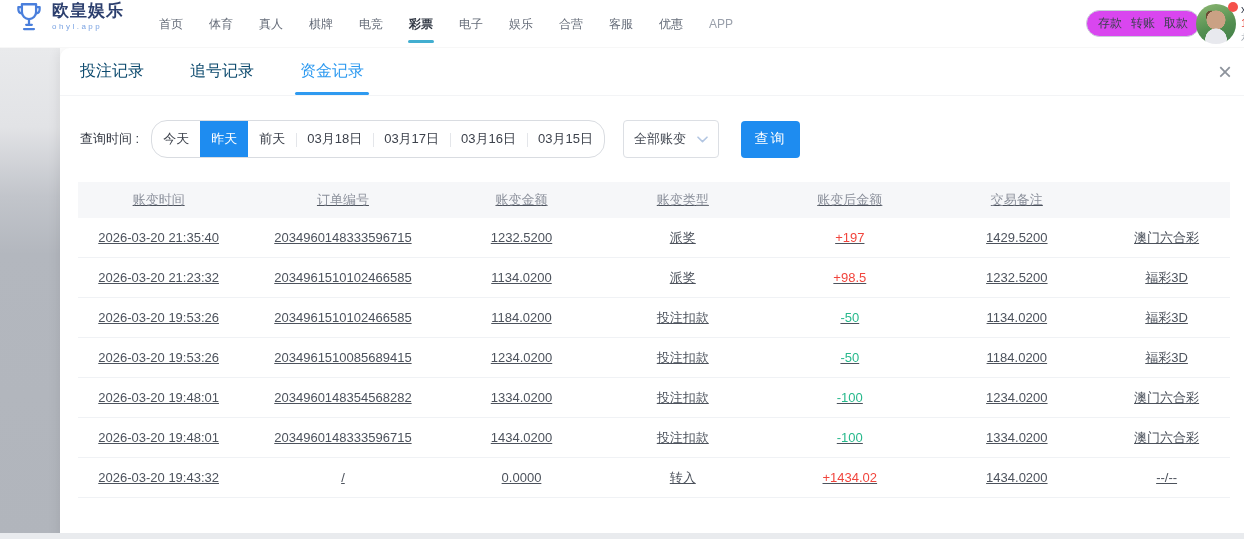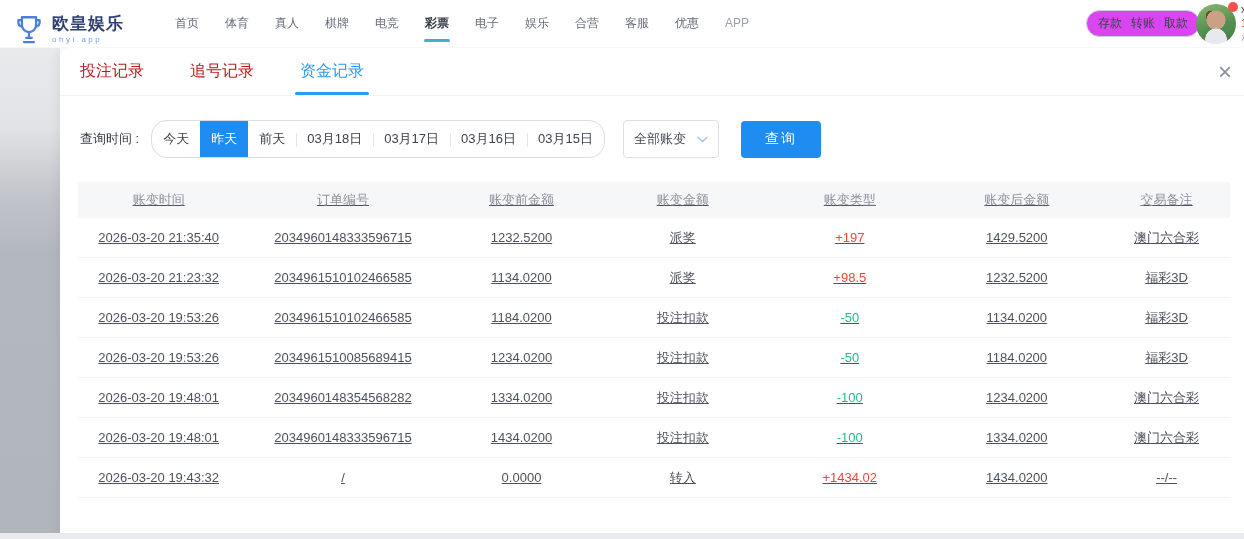--- a/index.html
+++ b/index.html
@@ -4,23 +4,22 @@
 <style>
   * { box-sizing: border-box; margin: 0; padding: 0; }
   html,body { width:1244px; height:539px; overflow:hidden; }
   body {
     font-family: "Liberation Sans", "DejaVu Sans", sans-serif;
     background:#ffffff; position:relative; color:#4c525c;
   }
   
   .topbar {
     position:absolute; top:0; left:0; width:1244px; height:48px;
-    background:#fff; display:flex; align-items:flex-end; z-index:4;
+    background:#fff; display:flex; align-items:flex-start; z-index:4;
     border-bottom:1px solid rgba(0,0,0,0.03);
-    gap:16px;
   }
   .logo { display:flex; align-items:center; margin-left:12px; cursor:pointer; }
   .logo svg { width:34px; height:34px; }
   .logo-text { margin-left:6px; line-height:1.1; }
   .logo-title { font-size:17px; font-weight:700; color:#2c3f6e; letter-spacing:1px; }
   .logo-sub { font-size:8px; color:#7aa3e2; letter-spacing:2.5px; margin-top:2px; }
   .mainnav { display:flex; align-items:center; gap:12px; margin-left:28px; height:48px; }
   .nav-item {
     font-size:12px; color:#646b78; padding:0 7px; height:100%;
     display:flex; align-items:center; position:relative; cursor:pointer; text-decoration:none;
@@ -64,21 +63,21 @@
   .panel {
     position:absolute; left:60px; top:48px; width:1184px; height:491px;
     background:#fff; border-top-left-radius:10px; z-index:3;
     box-shadow:-4px 0 10px rgba(0,0,0,0.05);
   }
   .tabs {
     display:flex; align-items:center; gap:46px; height:48px;
     padding:0 20px; position:relative; border-bottom:1px solid #f3f4f6;
   }
   .tab {
-    font-size:16px; color:#b91c1c; height:100%; display:flex;
+    font-size:16px; color:#0c4a6e; height:100%; display:flex;
     align-items:center; position:relative; cursor:pointer;
   }
   .tab.active { color:#2e9af0; }
   .tab.active::after {
     content:''; position:absolute; bottom:0; left:50%; transform:translateX(-50%);
     width:74px; height:3px; border-radius:3px; background:#2e9af0;
   }
   .close-x {
     position:absolute; right:6px; top:10px; font-size:24px; color:#8d939c;
     cursor:pointer; line-height:1; font-weight:300; padding:2px 6px;
@@ -97,21 +96,21 @@
   .date-item.active { background:#1e8cf0; color:#fff; }
   .date-item.sep::before {
     content:''; position:absolute; left:0; top:12px; width:1px; height:14px; background:#e4e6ea;
   }
   .type-select {
     margin-left:18px; width:96px; height:38px; border:1px solid #dcdfe4; border-radius:4px;
     display:flex; align-items:center; justify-content:space-between;
     padding:15px 10px; font-size:13px; color:#454a54; cursor:pointer; background:#fff;
   }
   .query-btn {
-    margin-left:22px; width:80px; height:37px; background:#1e8cf0; color:#fff;
+    margin-left:22px; width:59px; height:37px; background:#1e8cf0; color:#fff;
     border:none; border-radius:4px; font-size:14px; letter-spacing:2px; cursor:pointer;
     font-family:inherit;
   }
   
   .tbl { margin:24px 14px 0 18px;text-decoration:underline; }
   .thead { display:flex; align-items:center; height:36px; background:#f6f7f9; }
   .th { font-size:13px; color:#8b909b; text-align:center; }
   .trow { display:flex; align-items:center; height:40px; border-bottom:1px solid #f0f2f5; }
   .td { font-size:13px; color:#4c525c; text-align:center; overflow:hidden; white-space:nowrap; }
   .th:nth-child(1), .td:nth-child(1) { width:14%; }
@@ -208,21 +207,20 @@
         <path d="M1 1.2 L5.5 5.6 L10 1.2"></path>
       </svg>
     </div>
     <button class="query-btn">查询</button>
   </div>
 
   <div class="tbl">
     <div class="thead">
         <div class="th">账变时间</div>
         <div class="th">订单编号</div>
-        <div class="th">账变前金额</div>
         <div class="th">账变金额</div>
         <div class="th">账变类型</div>
         <div class="th">账变后金额</div>
         <div class="th">交易备注</div>
       </div>
     <div class="tbody">
         <div class="trow">
         <div class="td">2026-03-20 21:35:40</div>
         <div class="td">2034960148333596715</div>
         <div class="td">1232.5200</div>

